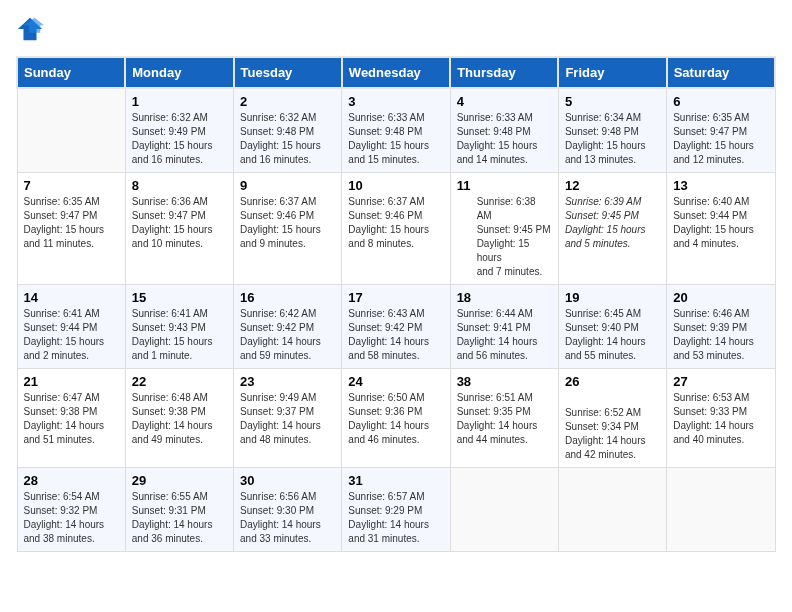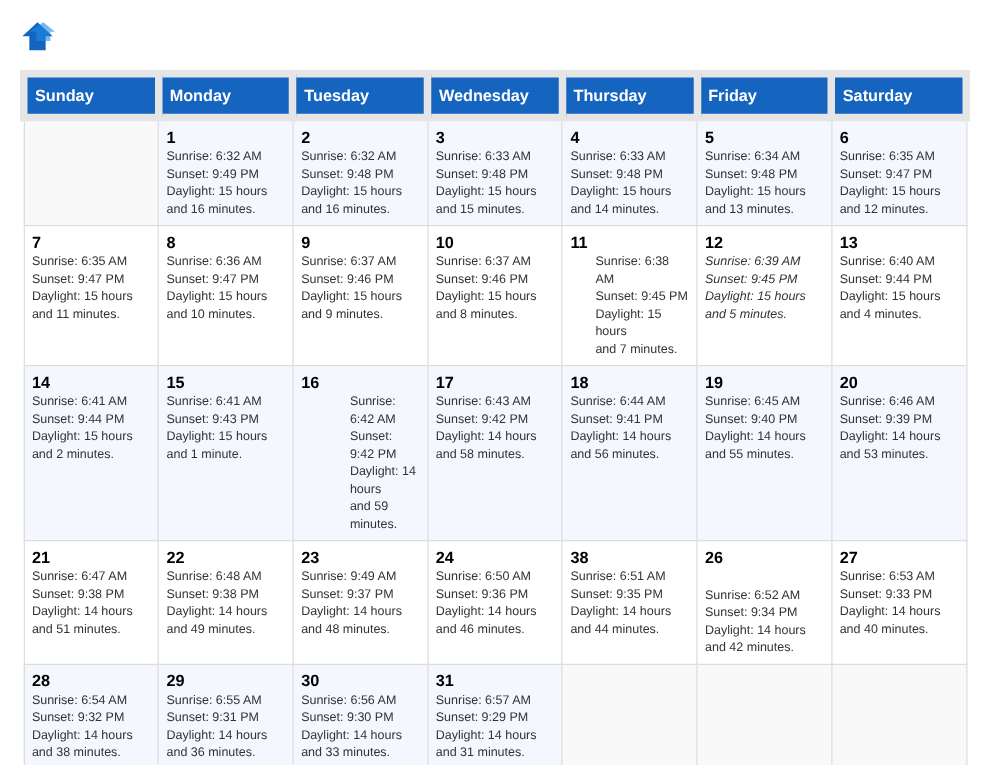--- a/index.html
+++ b/index.html
@@ -61,21 +61,21 @@
     }
     thead tr {
       background-color: #1565c0;
       color: #fff;
     }
     thead th {
       padding: 7px 6px;
       text-align: left;
       font-size: 13px;
       font-weight: bold;
-      border: 6px solid #e5e5e5;
+      border: 2px solid #e5e5e5;
     }
     tbody tr {
       border-bottom: 1px solid #ccc;
     }
     tbody td {
       padding: 5px 6px;
       vertical-align: top;
       border: 1px solid #ddd;
       min-height: 80px;
       width: calc(100% / 7);
@@ -240,21 +240,21 @@
         </td>
         <td>
           <span class="day-number">15</span>
           <div class="day-info" style="white-space: pre-line;">Sunrise: 6:41 AM
 Sunset: 9:43 PM
 Daylight: 15 hours
 and 1 minute.</div>
         </td>
         <td>
           <span class="day-number">16</span>
-          <div class="day-info" style="white-space: pre-line; margin-left: 39px;">Sunrise: 6:42 AM
+          <div class="day-info" style="white-space: pre-line;">Sunrise: 6:42 AM
 Sunset: 9:42 PM
 Daylight: 14 hours
 and 59 minutes.</div>
         </td>
         <td>
           <span class="day-number">17</span>
           <div class="day-info" style="white-space: pre-line;">Sunrise: 6:43 AM
 Sunset: 9:42 PM
 Daylight: 14 hours
 and 58 minutes.</div>

